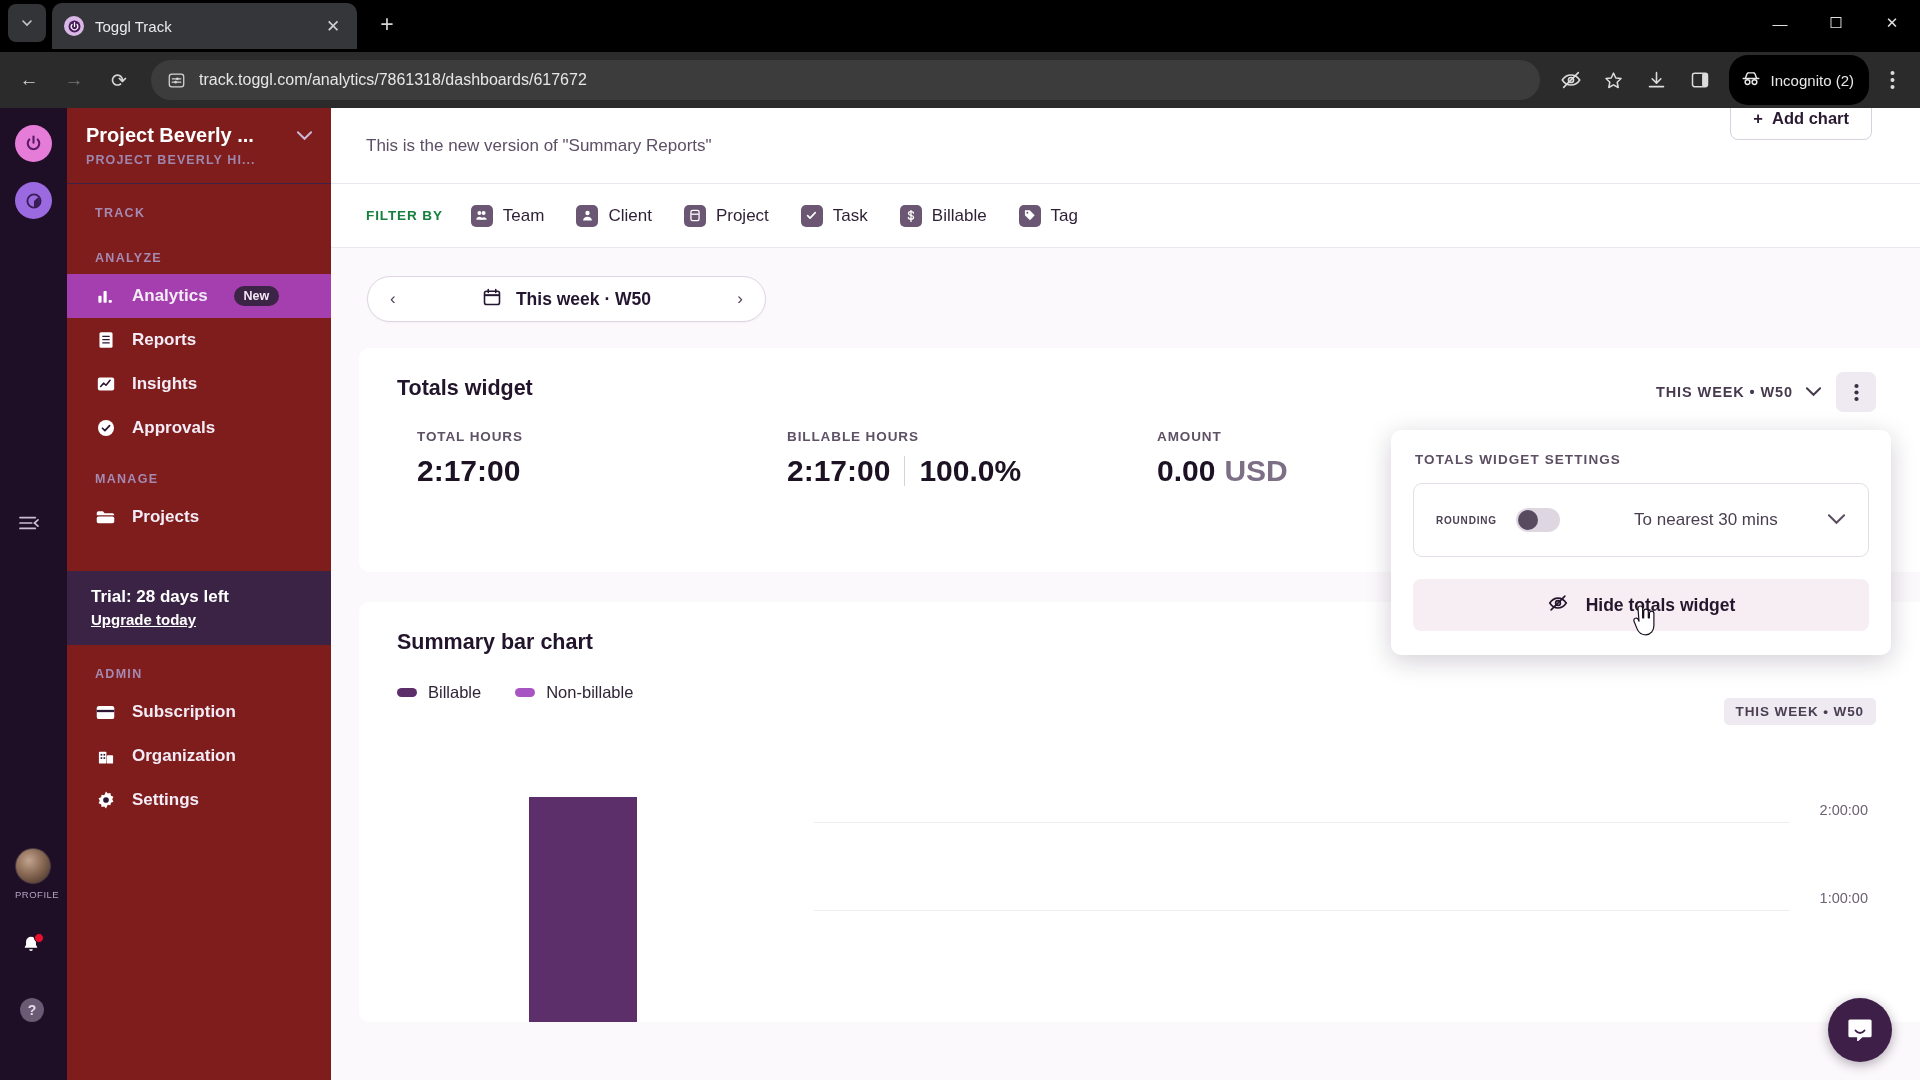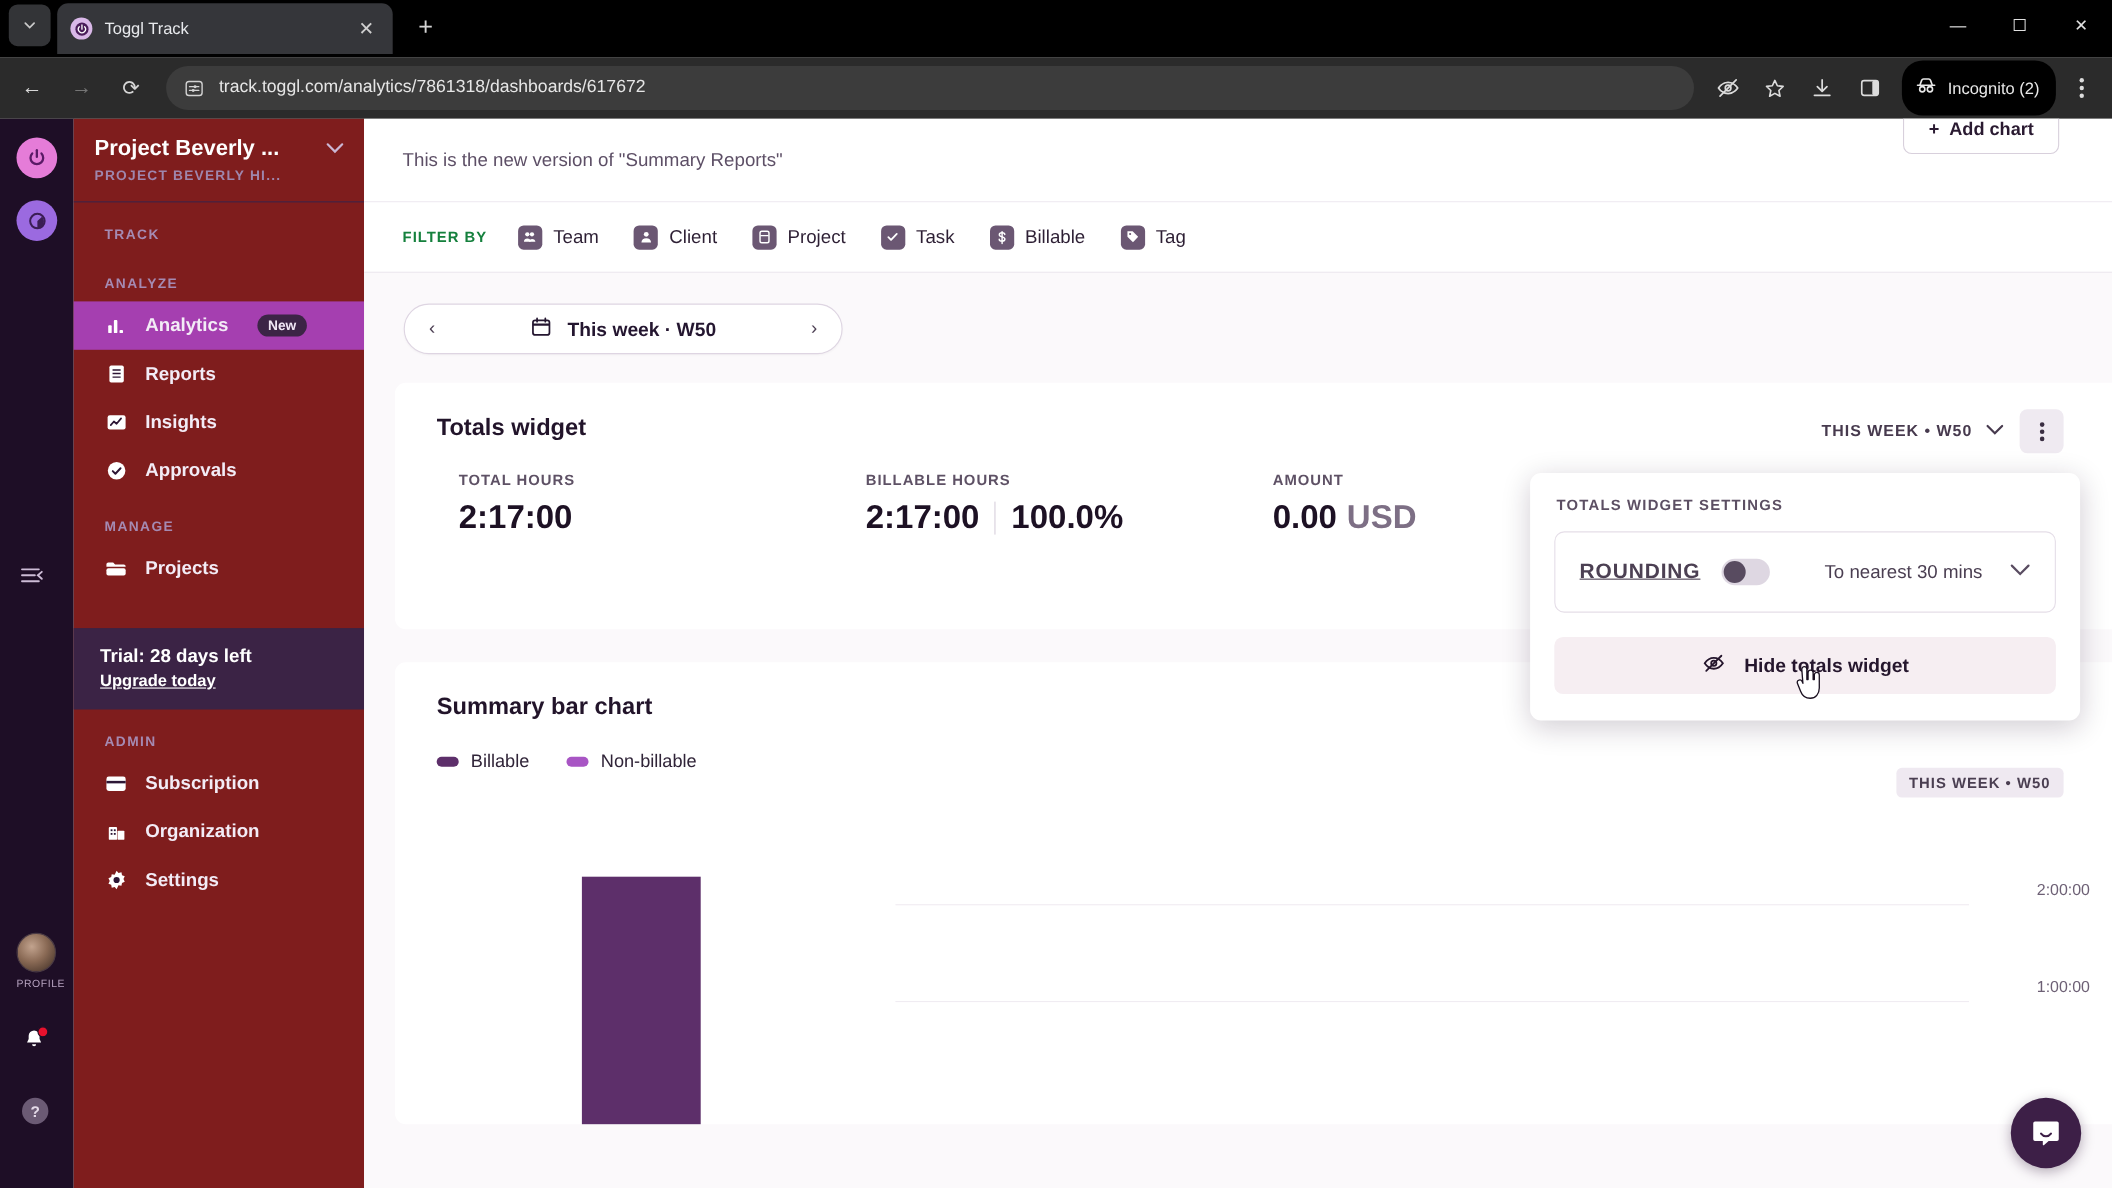--- a/index.html
+++ b/index.html
@@ -157,42 +157,42 @@
     display: flex; align-items: center; justify-content: center; }
 
   
   .popup {
     position: absolute; left: 1396px; top: 452px; width: 520px; background: #fff;
     border-radius: 10px; box-shadow: 0 6px 26px rgba(30,10,40,.20); padding: 22px 22px 24px 22px; z-index: 40;
   }
   .popup-title { color: #5c4f63; font-size: 13.5px; font-weight: bold; letter-spacing: 1.1px; padding: 0 0 16px 2px; }
   .round-box { border: 1px solid #e5dee8; border-radius: 9px; height: 74px;
     display: flex; align-items: center; padding: 0 22px; }
-  .round-lab { color: #4c4053; font-size: 19px; font-weight: bold; letter-spacing: .8px; text-decoration: underline; }
+  .round-lab { color: #4c4053; font-size: 10px; font-weight: bold; letter-spacing: .8px; }
   .toggle { width: 44px; height: 24px; border-radius: 12px; background: #ded7e2; position: relative; margin-left: 19px; }
   .toggle-knob { position: absolute; left: 2px; top: 2px; width: 20px; height: 20px;
     border-radius: 50%; background: #584b60; }
   .round-val { flex: 1 1 auto; text-align: center; color: #4a3e51; font-size: 17px; padding-left: 25px; }
   .popup-hide {
     margin-top: 22px; height: 52px; background: #f6eef2; border-radius: 8px;
     display: flex; align-items: center; justify-content: center; gap: 17px;
     color: #25162d; font-size: 17.5px; font-weight: bold; position: relative;
   }
   .cursor-hand { position: absolute; left: 218px; top: 26px; width: 26px; height: 32px; }
 
   
   .legend { display: flex; gap: 34px; padding: 28px 0 0 38px; }
   .lg { display: flex; align-items: center; gap: 11px; color: #302438; font-size: 16.5px; }
   .lg-sw { width: 20px; height: 9px; border-radius: 5px; }
   .week-badge { position: absolute; right: 44px; top: 96px; background: #efe9f1;
     color: #4a3e51; font-size: 13.5px; font-weight: bold; letter-spacing: .9px;
     border-radius: 5px; padding: 6px 12px; }
   .plot { position: absolute; left: 0; top: 160px; right: 0; bottom: 0; }
   .gridline { position: absolute; left: 455px; right: 130px; height: 1px; background: #f0ecf2; }
-  .ytick { position: absolute; right: 20px; color: #6d6075; font-size: 14.5px; }
+  .ytick { position: absolute; right: 52px; color: #6d6075; font-size: 14.5px; }
   .bar { position: absolute; background: #5d2f6a; }
 
   .intercom { position: absolute; right: 28px; bottom: 18px; width: 64px; height: 64px;
     border-radius: 50%; background: #3d1f47; display: flex; align-items: center;
     justify-content: center; box-shadow: 0 3px 12px rgba(40,15,50,.35); z-index: 60; }
 </style>
 </head>
 <body>
 
 <div class="browser">

